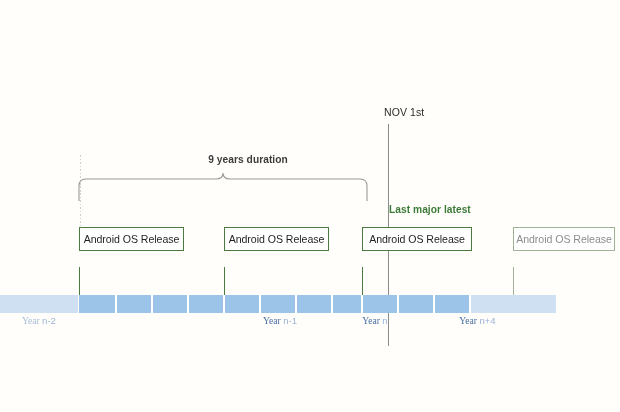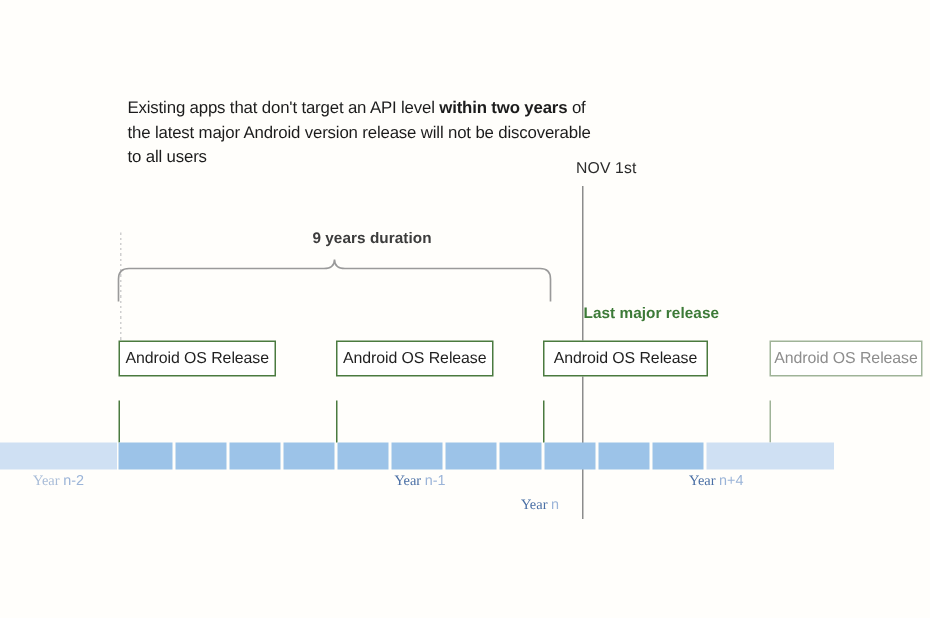--- a/index.html
+++ b/index.html
@@ -143,35 +143,32 @@
   }
   .year-label .dim { color: #9bb4d8; }
   .year-label .on  { color: #4a6fa5; font-family: Liberation Serif, serif; }
   .year-label.muted .on { color: #a8bcd8; }
 </style>
 </head>
 <body>
 
 <div id="stage">
 
-  <div class="headline">
-    <span>Existing apps that don't target an API level </span><span class="b">within two years</span><span> of the latest major Android version release will not be discoverable to all users</span>
-  </div>
 
   <div class="nov-label">NOV 1st</div>
   <div class="nov-line"></div>
 
   <div class="dotted-guide"></div>
 
   <div class="duration-label">9 years duration</div>
   <svg class="bracket" viewBox="0 0 290 30" preserveAspectRatio="none">
     <path d="M1,29 L1,14 Q1,7 8,7 L138,7 Q145,7 145,1 Q145,7 152,7 L282,7 Q289,7 289,14 L289,29" fill="none" stroke="#9a9a9a" stroke-width="1.1"></path>
   </svg>
 
-  <div class="last-major">Last major release</div>
+  <div class="last-major">Last major latest</div>
 
   <div id="releases-layer">
       <div class="rel-box" style="left: 79px; top: 227px; width: 105px;">
         <span>Android OS Release</span>
       </div>
       <div class="rel-stem" style="left: 79px; top: 267px; height: 28px;"></div>
       <div class="rel-box" style="left: 224px; top: 227px; width: 105px;">
         <span>Android OS Release</span>
       </div>
       <div class="rel-stem" style="left: 224px; top: 267px; height: 28px;"></div>
@@ -197,17 +194,17 @@
       <div class="seg" style="left: 333px; width: 28px; background: rgb(156, 195, 232);"></div>
       <div class="seg" style="left: 363px; width: 34px; background: rgb(156, 195, 232);"></div>
       <div class="seg" style="left: 399px; width: 34px; background: rgb(156, 195, 232);"></div>
       <div class="seg" style="left: 435px; width: 34px; background: rgb(156, 195, 232);"></div>
       <div class="seg" style="left: 471px; width: 85px; background: rgb(207, 224, 243);"></div>
     </div>
 
   <div id="years-layer">
       <div class="year-label muted" style="left: 0px; width: 78px;"><span class="on">Year </span><span class="dim">n-2</span></div>
       <div class="year-label" style="left: 79px; width: 218px; text-align: right;"><span class="on">Year </span><span class="dim">n-1</span></div>
-      <div class="year-label" style="left: 296px; width: 128px; margin-top: 16px;"><span class="on">Year </span><span class="dim">n</span></div>
+      <div class="year-label" style="left: 311px; width: 128px;"><span class="on">Year </span><span class="dim">n</span></div>
       <div class="year-label" style="left: 399px; width: 157px;"><span class="on">Year </span><span class="dim">n+4</span></div>
     </div>
 
 </div>
 
 </body></html>

